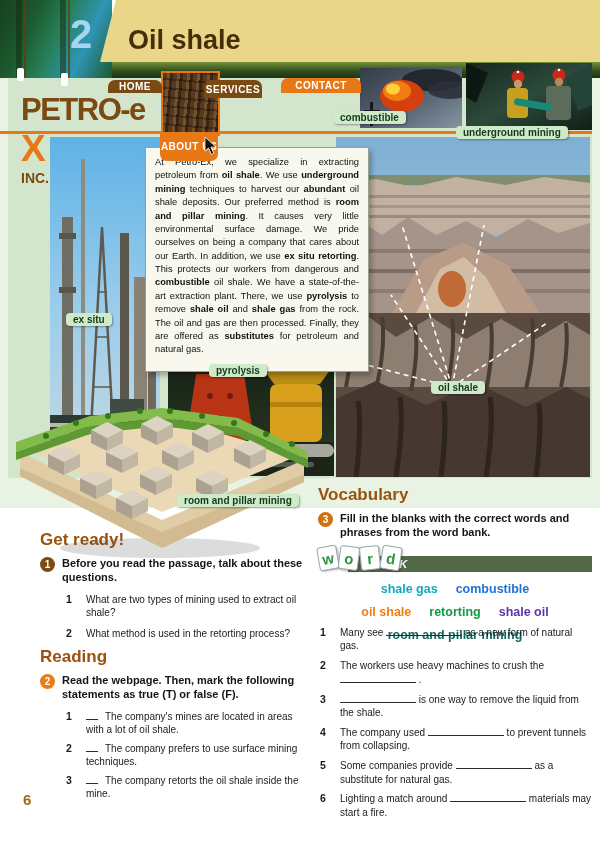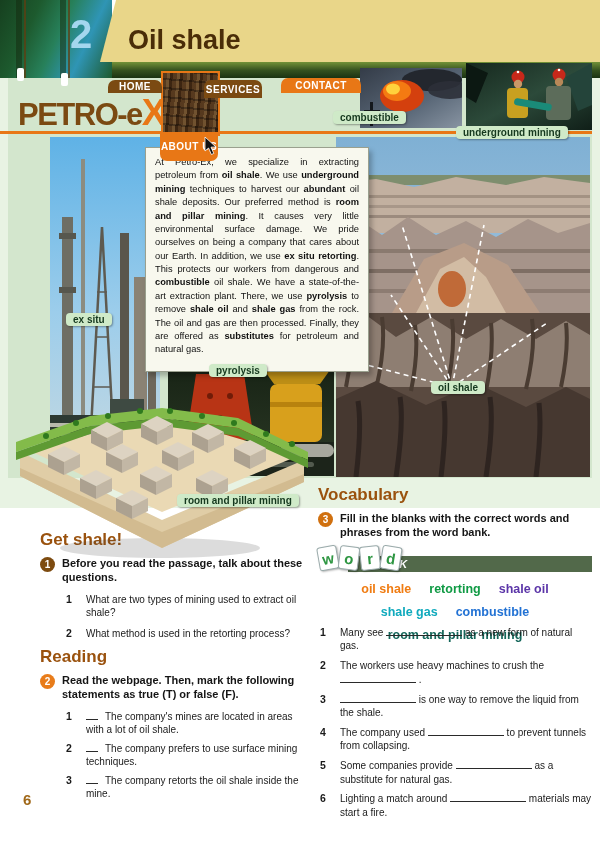--- a/index.html
+++ b/index.html
@@ -18,21 +18,21 @@
     clip-path:polygon(16px 0,100% 0,100% 100%,0 100%);}
   .hdr-olive{left:95px;top:61px;width:505px;height:17px;z-index:0;
     background:linear-gradient(180deg,#7a9a3a 0%,#35511f 55%,#1a3312 100%);}
   .unit-title{left:128px;top:25px;z-index:2;font-size:27px;font-weight:bold;color:#4a2d08;}
 
   
   .panel-outer{left:0;top:78px;width:600px;height:430px;background:#e8f3e3;z-index:0;}
   .panel{left:8px;top:78px;width:584px;height:400px;background:#d3e6cd;z-index:0;}
   .orange-rule{left:0;top:131px;width:592px;height:3px;background:#e87716;z-index:1;}
 
-  .logo{left:18px;top:92px;z-index:2;display:flex;align-items:baseline;}
+  .logo{left:18px;top:92px;z-index:2;display:flex;align-items:baseline;flex-direction:column;}
   .logo-main{font-size:31px;font-weight:900;color:#7b4a12;letter-spacing:-1.5px;}
   .logo-x{font-size:37px;font-weight:900;color:#e87716;letter-spacing:-1px;}
   .logo-suffix{font-size:14px;font-weight:900;color:#7b4a12;margin-left:3px;}
 
   .nav-tab{z-index:6;color:#fff;font-size:10px;font-weight:bold;letter-spacing:.5px;
     display:flex;align-items:center;justify-content:center;}
   .tab-brown{background:#7b4a12;border-radius:7px 7px 0 0;}
   .tab-orange{background:#e87716;border-radius:7px 7px 0 0;}
   .tab-orange-b{background:#e87716;border-radius:0 0 7px 7px;}
   .thumb{left:161px;top:71px;width:55px;height:61px;z-index:5;border:2px solid #e87716;
@@ -336,21 +336,21 @@
     <span><span>At Petro-Ex, we specialize in extracting petroleum from </span><span class="b">oil shale</span><span>. We use </span><span class="b">underground mining</span><span> techniques to harvest our </span><span class="b">abundant</span><span> oil shale deposits. Our preferred method is </span><span class="b">room and pillar mining</span><span>. It causes very little environmental surface damage. We pride ourselves on being a company that cares about our Earth. In addition, we use </span><span class="b">ex situ retorting</span><span>. This protects our workers from dangerous and </span><span class="b">combustible</span><span> oil shale. We have a state-of-the-art extraction plant. There, we use </span><span class="b">pyrolysis</span><span> to remove </span><span class="b">shale oil</span><span> and </span><span class="b">shale gas</span><span> from the rock. The oil and gas are then processed. Finally, they are offered as </span><span class="b">substitutes</span><span> for petroleum and natural gas.</span></span>
   </div>
 
   <div class="abs pill" style="left:333px;top:111px">combustible</div>
   <div class="abs pill" style="left:456px;top:126px">underground mining</div>
   <div class="abs pill" style="left:66px;top:313px">ex situ</div>
   <div class="abs pill" style="left:209px;top:364px">pyrolysis</div>
   <div class="abs pill" style="left:431px;top:381px">oil shale</div>
   <div class="abs pill" style="left:177px;top:494px">room and pillar mining</div>
 
-  <div class="abs sec-heading" style="left:40px;top:530px">Get shale!</div>
+  <div class="abs sec-heading" style="left:40px;top:530px">Get ready!</div>
   <div class="abs instr" style="left:40px;top:556px;width:264px">
     <span class="step-circle" style="background:#7d4b10">1</span>
     <span class="instr-txt">Before you read the passage, talk about these questions.</span>
   </div>
   <div class="abs q-list" style="left:66px;top:593px;width:242px">
       <div class="q-row">
         <span class="q-num">1</span>
         <span class="q-txt">What are two types of mining used to extract oil shale?</span>
       </div>
       <div class="q-row">
@@ -391,22 +391,22 @@
     <div class="wb-bar">
       <span class="wb-bank">BANK</span>
     </div>
     <div class="wb-logo">
         <span class="card" style="transform: rotate(-10deg);">w</span>
         <span class="card" style="transform: rotate(7deg);">o</span>
         <span class="card" style="transform: rotate(-6deg);">r</span>
         <span class="card" style="transform: rotate(9deg);">d</span>
       </div>
     <div class="wb-words">
+        <div class="wb-line"><span class="wb-word" style="color: rgb(16, 170, 189);">shale gas</span><span class="wb-word" style="color: rgb(34, 114, 212);">combustible</span></div>
         <div class="wb-line"><span class="wb-word" style="color: rgb(240, 124, 18);">oil shale</span><span class="wb-word" style="color: rgb(15, 154, 68);">retorting</span><span class="wb-word" style="color: rgb(91, 53, 168);">shale oil</span></div>
-        <div class="wb-line"><span class="wb-word" style="color: rgb(16, 170, 189);">shale gas</span><span class="wb-word" style="color: rgb(34, 114, 212);">combustible</span></div>
         <div class="wb-line"><span class="wb-word" style="color: rgb(20, 102, 90);">room and pillar mining</span></div>
       </div>
   </div>
 
   <div class="abs q-list" style="left:320px;top:626px;width:272px;gap:6.5px">
       <div class="q-row">
         <span class="q-num">1</span>
         <span class="q-txt">Many see <span class="blank"></span> as a new form of natural gas.</span>
       </div>
       <div class="q-row">

